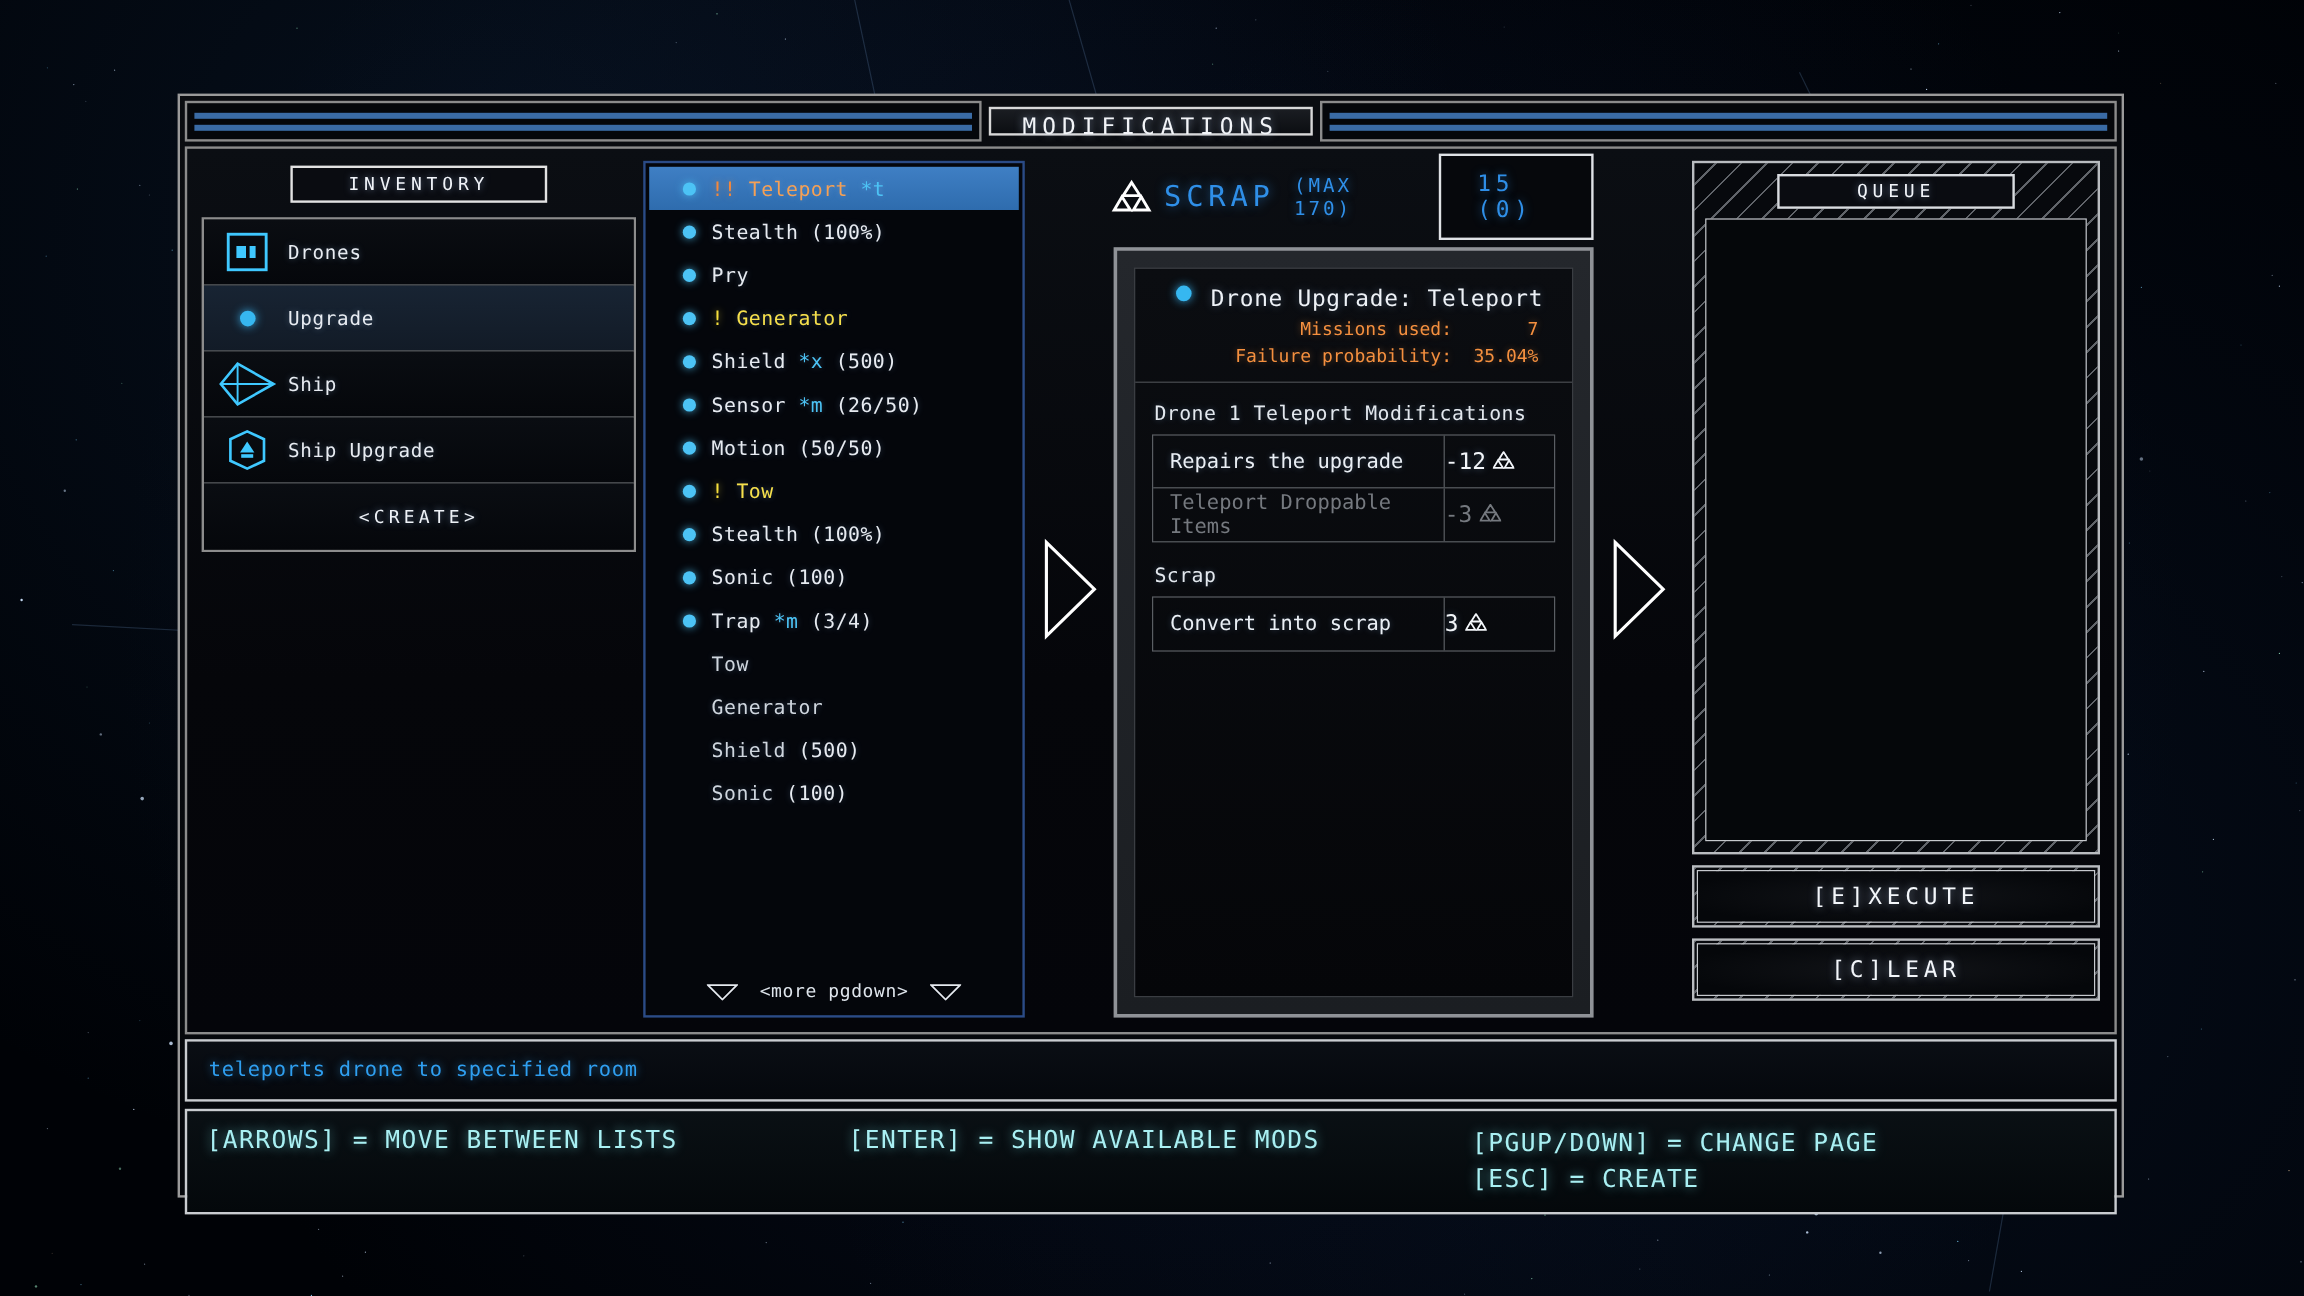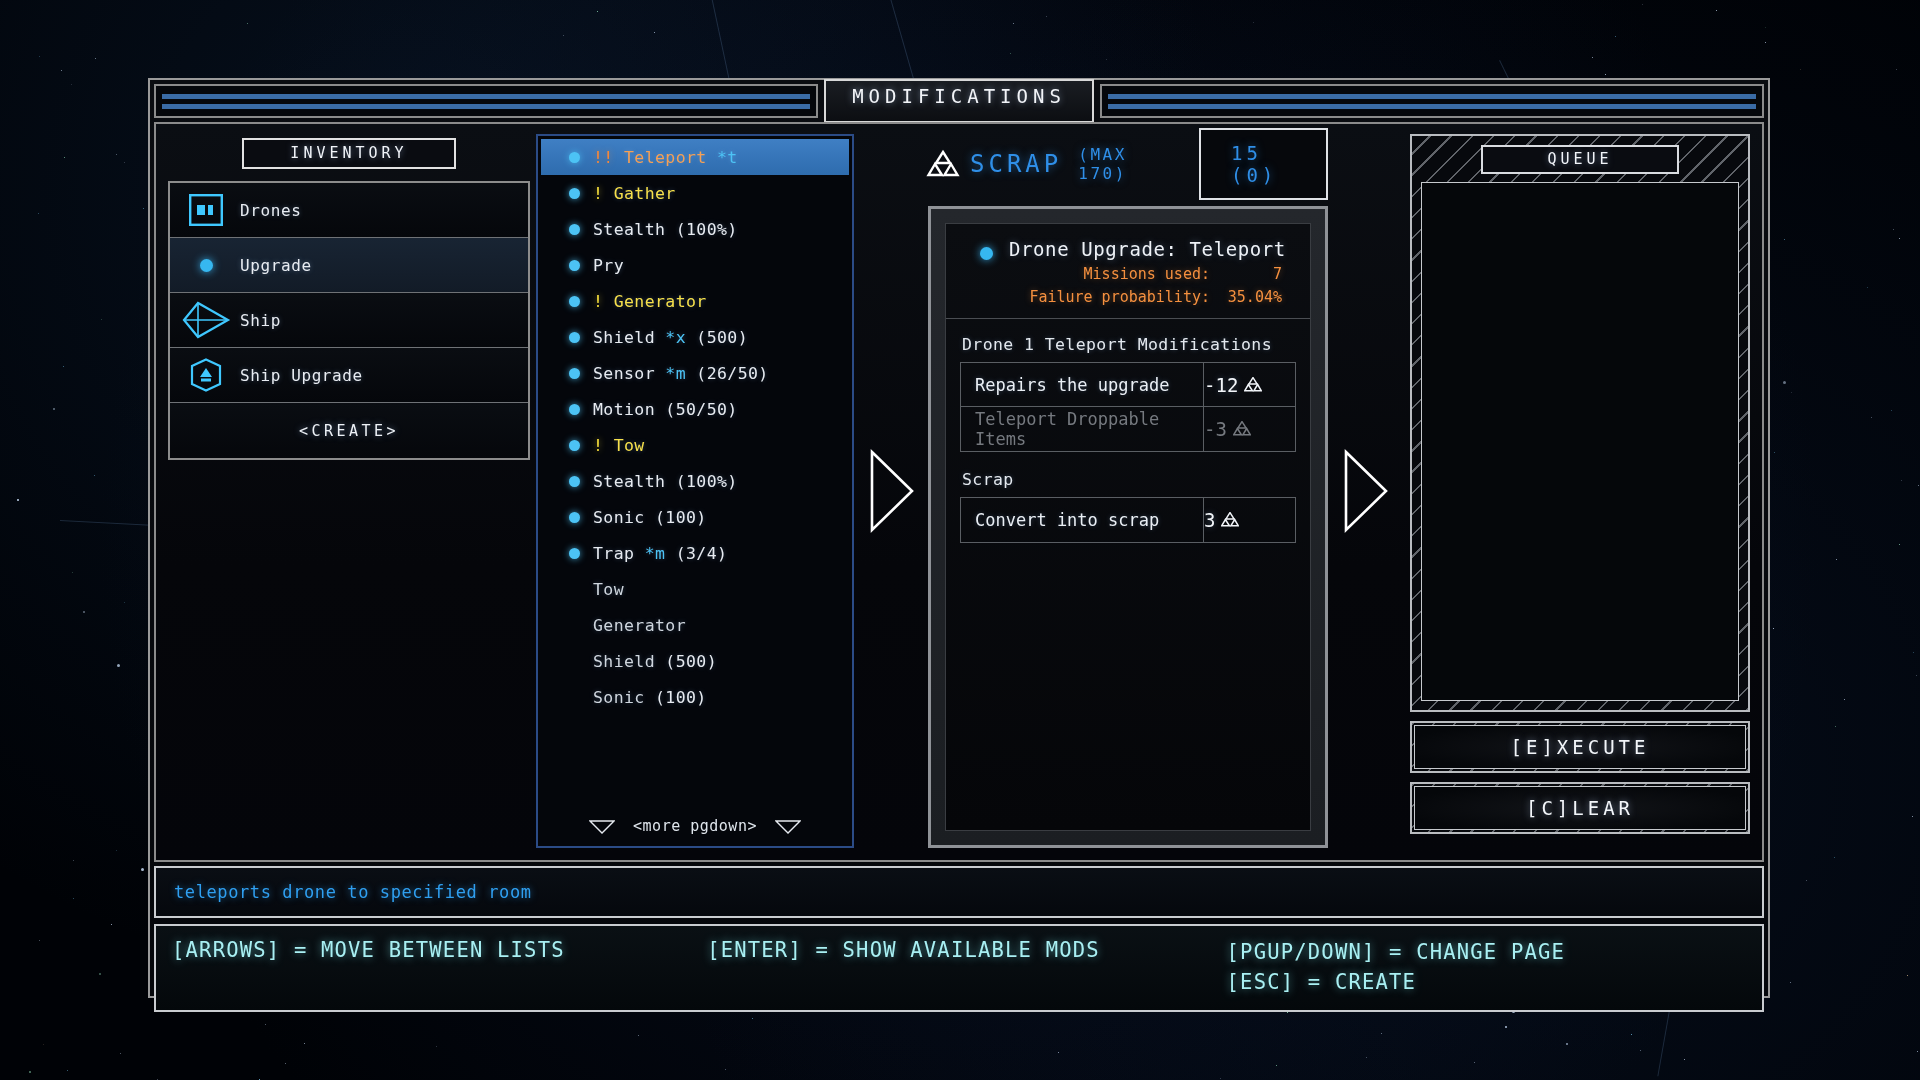--- a/index.html
+++ b/index.html
@@ -48,21 +48,21 @@
     background: #05070b;
     display: flex; flex-direction: column; justify-content: center;
     gap: 5px; padding: 0 6px;
   }
   .rail { height: 5px; background: #3a6ba5; }
   #title-plate {
     flex: 0 0 auto;
     margin: 0 6px;
     border: 2px solid #d8d8d8;
     background: linear-gradient(180deg,#1a1d22,#0c0e12);
-    height: 44px; line-height: 30px;
+    height: 24px; line-height: 30px;
     padding: 0 26px;
     color: #f2f4f8;
     font-size: 19px;
     letter-spacing: 5px;
     text-align: center;
     font-family: "DejaVu Sans Mono", monospace;
     text-shadow: 0 0 7px rgba(190,215,255,0.55);
   }
 
   
@@ -199,21 +199,21 @@
     background: linear-gradient(180deg,#0b0d11,#050609);
     border: 1px solid #3a3d42;
     padding: 0;
     display:flex; flex-direction:column;
   }
   #detail-head {
     border-bottom: 1px solid #4a4d52;
     padding: 14px 18px 12px 18px;
   }
   #detail-head-row {
-    display:flex; align-items:flex-end; gap:16px;
+    display:flex; align-items:flex-start; gap:16px;
     padding-left: 16px;
   }
   #detail-title {
     color:#eef2f7; font-size:19px; letter-spacing:.6px;
     text-shadow:0 0 7px rgba(160,200,250,.35);
   }
   .statline {
     display:flex; justify-content:flex-end; gap: 10px;
     color:#f5903f; font-size:15px; margin-top:5px;
     text-shadow:0 0 6px rgba(245,144,63,.4);
@@ -757,24 +757,20 @@
     </div>
 
     <div id="col-modlist">
       <div id="mod-items">
           <div class="mod-item selected">
             <span class="bullet"></span>
             <span><span class="pfx-o">!!</span> <span class="nm-o">Teleport</span> <span><span class="star">*t</span></span></span>
           </div>
           <div class="mod-item">
             <span class="bullet"></span>
-            <span><span class="pfx-y">!</span> <span class="nm-y">Gather</span></span>
-          </div>
-          <div class="mod-item">
-            <span class="bullet"></span>
             <span><span class="nm">Stealth</span> <span>(100%)</span></span>
           </div>
           <div class="mod-item">
             <span class="bullet"></span>
             <span><span class="nm">Pry</span></span>
           </div>
           <div class="mod-item">
             <span class="bullet"></span>
             <span><span class="pfx-y">!</span> <span class="nm-y">Generator</span></span>
           </div>

